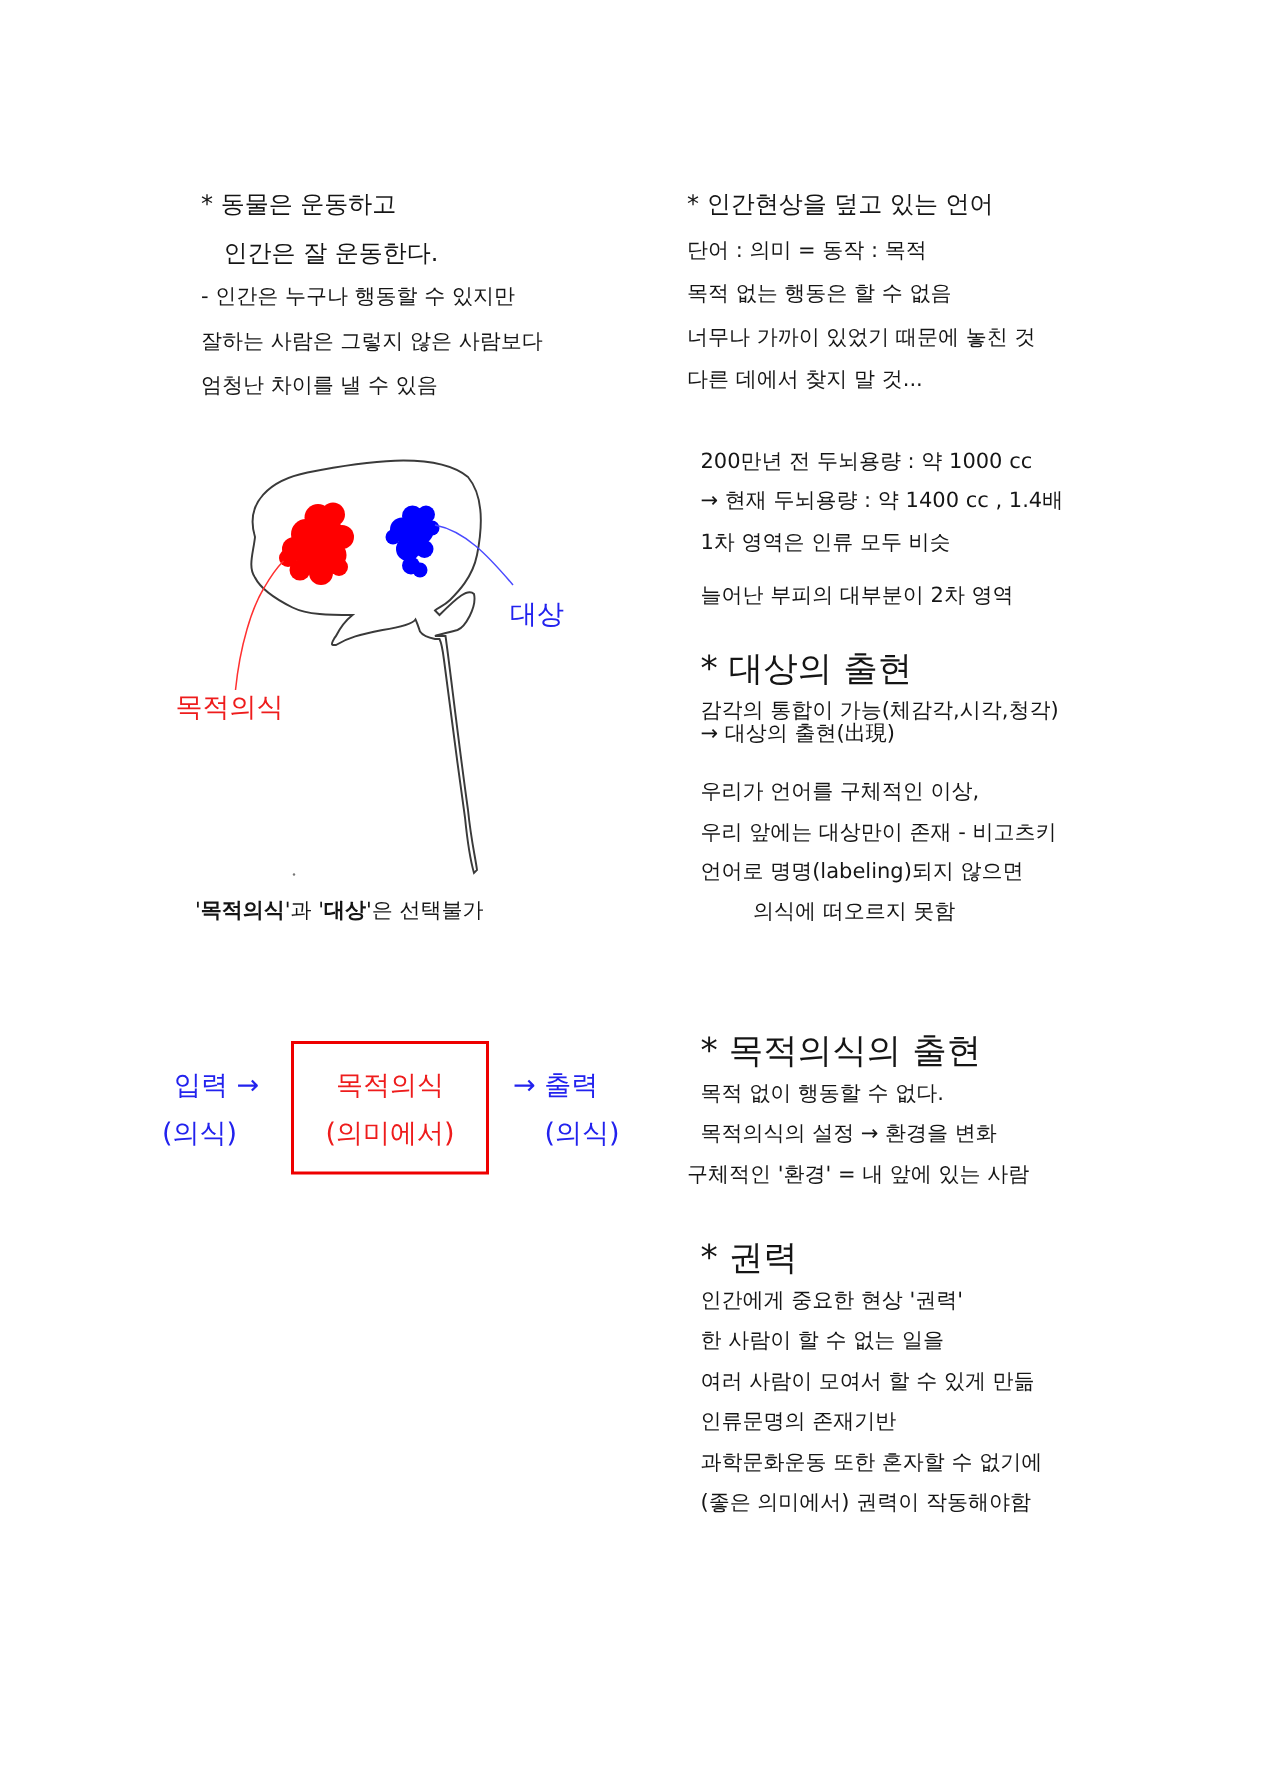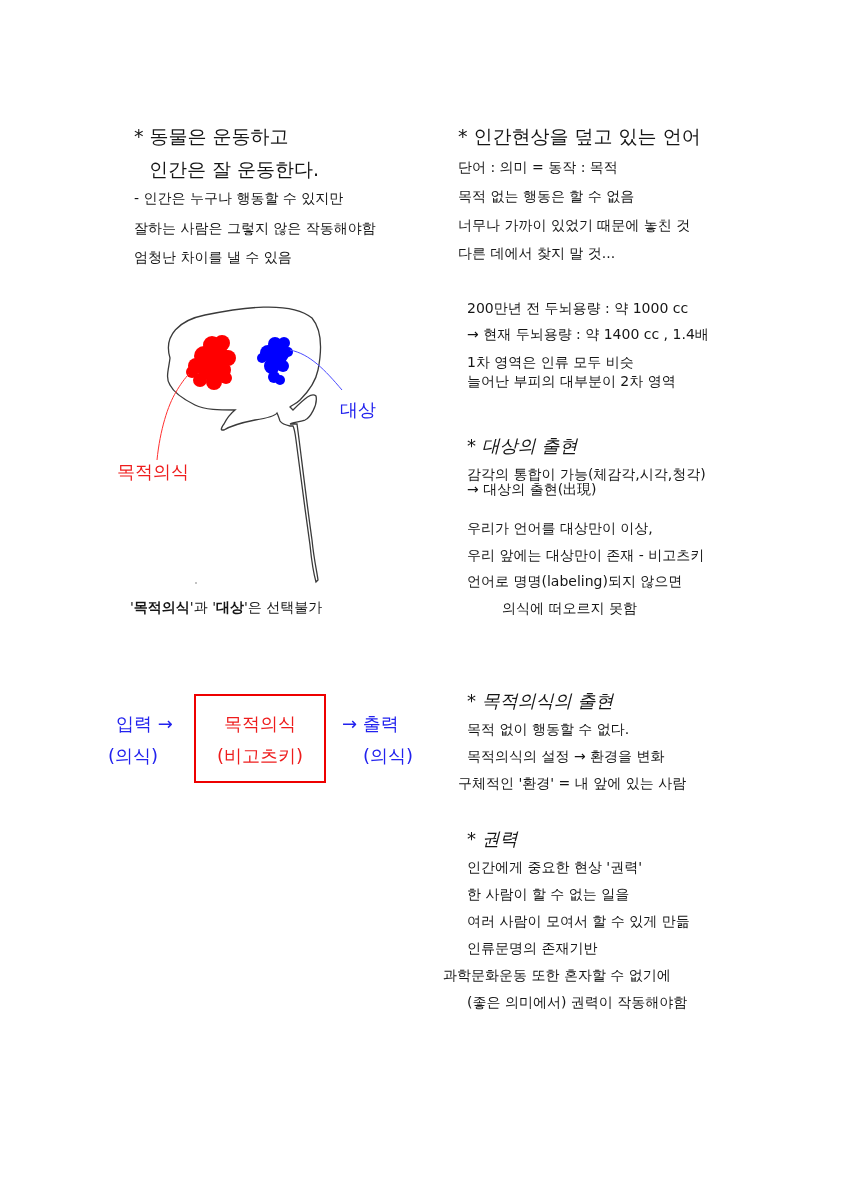--- a/index.html
+++ b/index.html
@@ -3,40 +3,40 @@
   <meta charset="utf-8">
   <style>
     html, body { margin: 0; padding: 0; background: #ffffff; }
     body {
       width: 843px; height: 1193px; position: relative; overflow: hidden;
       font-family: "DejaVu Sans", "Liberation Sans", sans-serif;
       color: #111;
     }
     .abs { position: absolute; }
     .line { position: absolute; white-space: nowrap; font-size: 14px; line-height: 18px; color: #151515; }
-    .heading { font-size: 19px; line-height: 24px; }
-    .heading-small { font-size: 18px; line-height: 24px; font-style: italic; }
+    .heading { font-size: 16px; line-height: 24px; }
+    .heading-small { font-size: 23px; line-height: 24px; }
     .sub { font-size: 18px; line-height: 24px; }
     .blue { color: #2222ee; }
     .red { color: #ee1c1c; }
     .box {
       position: absolute; left: 194px; top: 694px; width: 132px; height: 89px;
       border: 2.5px solid #ee0000; box-sizing: border-box;
     }
     .center-text { position: absolute; width: 100%; text-align: center; white-space: nowrap; }
     .caption b { font-weight: bold; }
   </style>
 </head>
 <body>
 
 <div>
   <div class="line heading" style="left:134px; top:124px;">* 동물은 운동하고</div>
   <div class="line heading" style="left:149px; top:157px;">인간은 잘 운동한다.</div>
   <div class="line" style="left:134px; top:189px;">- 인간은 누구나 행동할 수 있지만</div>
-  <div class="line" style="left:134px; top:219px;">잘하는 사람은 그렇지 않은 작동해야함</div>
+  <div class="line" style="left:134px; top:219px;">잘하는 사람은 그렇지 않은 사람보다</div>
   <div class="line" style="left:134px; top:248px;">엄청난 차이를 낼 수 있음</div>
 </div>
 
 <div class="abs" style="left:100px; top:290px; width:320px; height:300px;">
   <svg width="320" height="300" viewBox="100 290 320 300" xmlns="http://www.w3.org/2000/svg">
 
     <path d="M170,358 C163,335 180,320 205,315 C240,308 290,300 312,318 C322,330 322,350 318,370 C315,385 305,395 300,400 C296,404 292,405 290,407 L293,410 C305,398 312,392 316,396 C318,405 310,418 305,420 C298,422 292,423 290,424 L297,424 C300,445 305,490 312,540 C314,560 317,572 318,580 L316,582 C314,575 312,565 310,545 C305,510 300,470 296,440 C295,432 294,428 293,426 L290,426 C285,425 282,424 280,421 C279,418 278,415 277,413 C275,416 268,418 255,420 C240,423 232,425 224,430 L222,430 C220,430 223,425 224,424 C227,418 230,414 235,410 C220,410 205,410 195,405 C185,400 174,393 170,385 C165,378 169,368 170,358 Z" fill="none" stroke="#3a3a3a" stroke-width="1.3"></path>
 
     <g fill="#ff0000">
       <circle cx="212" cy="345" r="9"></circle>
@@ -78,59 +78,59 @@
 
 <div class="line caption" style="left:130px; top:598px;">
   <span>'</span><b>목적의식</b><span>'과 '</span><b>대상</b><span>'은 선택불가</span>
 </div>
 
 <div>
   <div class="line sub blue" style="left:116px; top:712px;">입력 →</div>
   <div class="line sub blue" style="left:108px; top:744px;">(의식)</div>
   <div class="box">
     <div class="center-text sub red" style="top:16px;">목적의식</div>
-    <div class="center-text sub red" style="top:48px;">(비고츠키)</div>
+    <div class="center-text sub red" style="top:48px;">(의미에서)</div>
   </div>
   <div class="line sub blue" style="left:342px; top:712px;">→ 출력</div>
   <div class="line sub blue" style="left:363px; top:744px;">(의식)</div>
 </div>
 
 <div>
   <div class="line heading" style="left:458px; top:124px;">* 인간현상을 덮고 있는 언어</div>
   <div class="line" style="left:458px; top:158px;">단어 : 의미 = 동작 : 목적</div>
   <div class="line" style="left:458px; top:187px;">목적 없는 행동은 할 수 없음</div>
   <div class="line" style="left:458px; top:216px;">너무나 가까이 있었기 때문에 놓친 것</div>
   <div class="line" style="left:458px; top:244px;">다른 데에서 찾지 말 것...</div>
 </div>
 
 <div>
   <div class="line" style="left:467px; top:299px;">200만년 전 두뇌용량 : 약 1000 cc</div>
   <div class="line" style="left:467px; top:325px;">→ 현재 두뇌용량 : 약 1400 cc , 1.4배</div>
   <div class="line" style="left:467px; top:353px;">1차 영역은 인류 모두 비슷</div>
-  <div class="line" style="left:467px; top:372px;">늘어난 부피의 대부분이 2차 영역</div>
+  <div class="line" style="left:467px; top:388px;">늘어난 부피의 대부분이 2차 영역</div>
 </div>
 
 <div>
   <div class="line heading-small" style="left:467px; top:434px;">* 대상의 출현</div>
   <div class="line" style="left:467px; top:465px;">감각의 통합이 가능(체감각,시각,청각)</div>
   <div class="line" style="left:467px; top:480px;">→ 대상의 출현(出現)</div>
-  <div class="line" style="left:467px; top:519px;">우리가 언어를 대상만이 이상,</div>
+  <div class="line" style="left:467px; top:519px;">우리가 언어를 구체적인 이상,</div>
   <div class="line" style="left:467px; top:546px;">우리 앞에는 대상만이 존재 - 비고츠키</div>
   <div class="line" style="left:467px; top:572px;">언어로 명명(labeling)되지 않으면</div>
   <div class="line" style="left:467px; top:599px;margin-left:35px;">의식에 떠오르지 못함</div>
 </div>
 
 <div>
   <div class="line heading-small" style="left:467px; top:689px;">* 목적의식의 출현</div>
   <div class="line" style="left:467px; top:720px;">목적 없이 행동할 수 없다.</div>
   <div class="line" style="left:467px; top:747px;">목적의식의 설정 → 환경을 변화</div>
   <div class="line" style="left:458px; top:774px;">구체적인 '환경' = 내 앞에 있는 사람</div>
 </div>
 
 <div>
   <div class="line heading-small" style="left:467px; top:827px;">* 권력</div>
   <div class="line" style="left:467px; top:858px;">인간에게 중요한 현상 '권력'</div>
   <div class="line" style="left:467px; top:885px;">한 사람이 할 수 없는 일을</div>
   <div class="line" style="left:467px; top:912px;">여러 사람이 모여서 할 수 있게 만듦</div>
   <div class="line" style="left:467px; top:939px;">인류문명의 존재기반</div>
-  <div class="line" style="left:443px; top:966px;">과학문화운동 또한 혼자할 수 없기에</div>
+  <div class="line" style="left:467px; top:966px;">과학문화운동 또한 혼자할 수 없기에</div>
   <div class="line" style="left:467px; top:993px;">(좋은 의미에서) 권력이 작동해야함</div>
 </div>
 
 </body></html>

